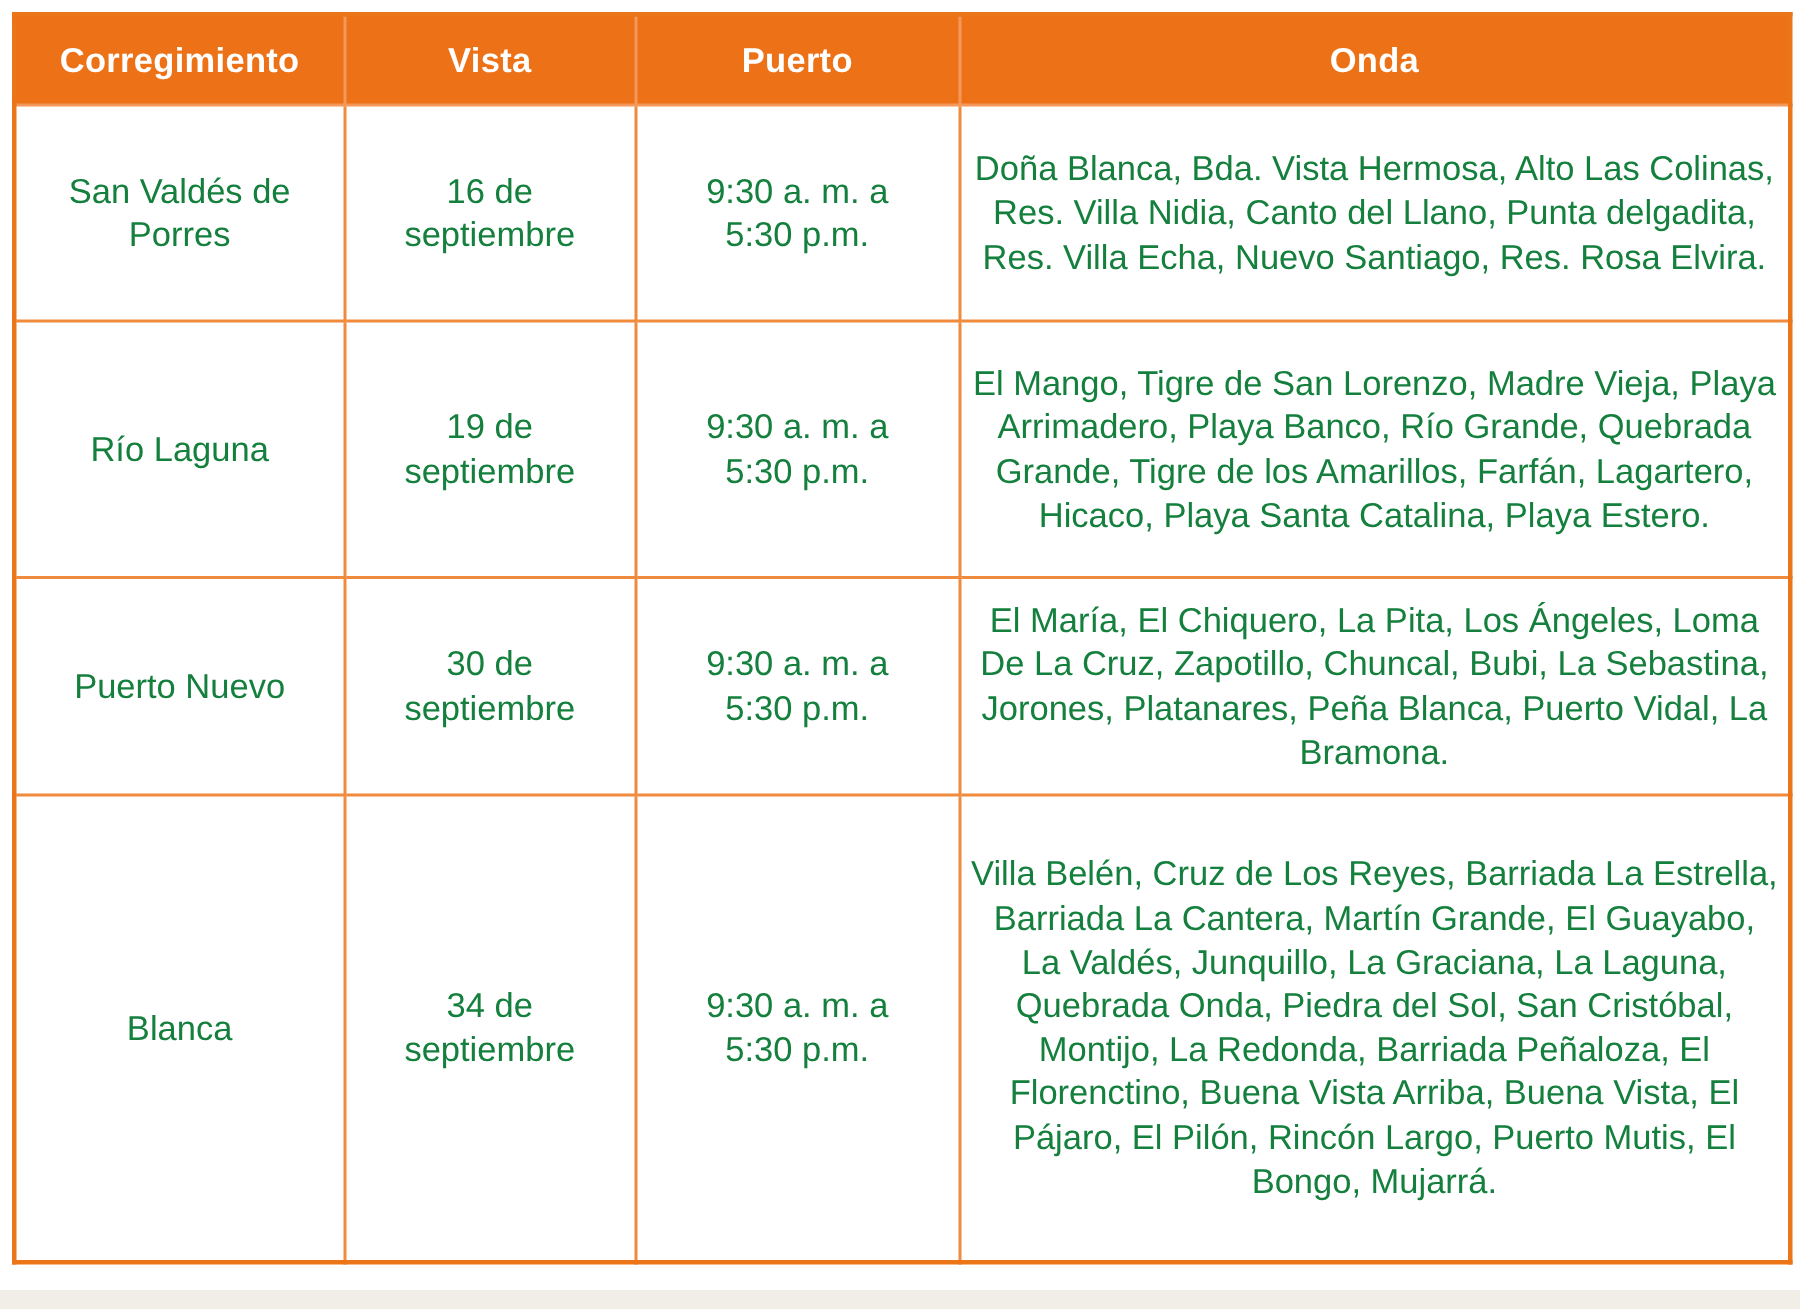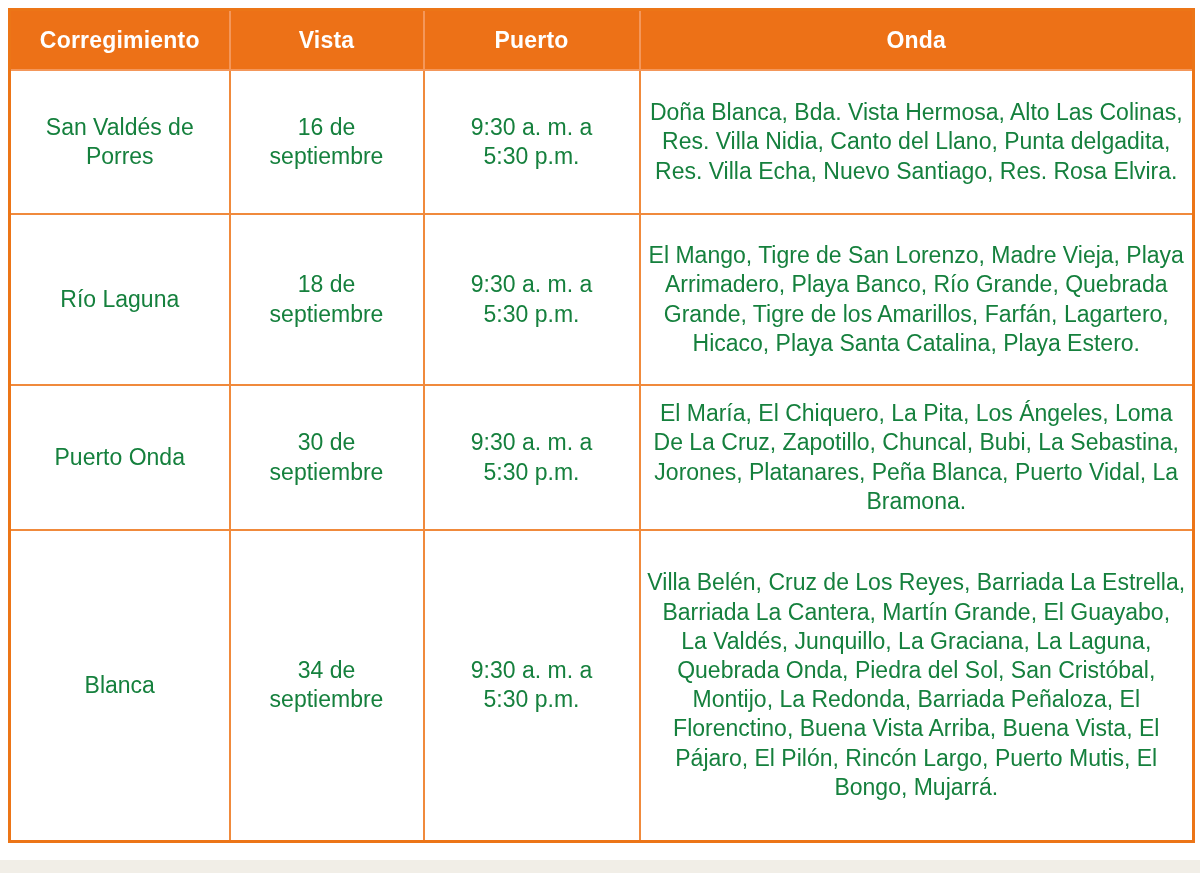--- a/index.html
+++ b/index.html
@@ -87,28 +87,28 @@
       <tr class="r1">
         <td class="corregimiento">San Valdés de Porres</td>
         <td class="fecha">16 de
 septiembre</td>
         <td class="horario">9:30 a. m. a
 5:30 p.m.</td>
         <td class="zonas">Doña Blanca, Bda. Vista Hermosa, Alto Las Colinas, Res. Villa Nidia, Canto del Llano, Punta delgadita, Res. Villa Echa, Nuevo Santiago, Res. Rosa Elvira.</td>
       </tr>
       <tr class="r2">
         <td class="corregimiento">Río Laguna</td>
-        <td class="fecha">18 de
+        <td class="fecha">19 de
 septiembre</td>
         <td class="horario">9:30 a. m. a
 5:30 p.m.</td>
         <td class="zonas">El Mango, Tigre de San Lorenzo, Madre Vieja, Playa Arrimadero, Playa Banco, Río Grande, Quebrada Grande, Tigre de los Amarillos, Farfán, Lagartero, Hicaco, Playa Santa Catalina, Playa Estero.</td>
       </tr>
       <tr class="r3">
-        <td class="corregimiento">Puerto Onda</td>
+        <td class="corregimiento">Puerto Nuevo</td>
         <td class="fecha">30 de
 septiembre</td>
         <td class="horario">9:30 a. m. a
 5:30 p.m.</td>
         <td class="zonas">El María, El Chiquero, La Pita, Los Ángeles, Loma De La Cruz, Zapotillo, Chuncal, Bubi, La Sebastina, Jorones, Platanares, Peña Blanca, Puerto Vidal, La Bramona.</td>
       </tr>
       <tr class="r4">
         <td class="corregimiento">Blanca</td>
         <td class="fecha">34 de
 septiembre</td>

